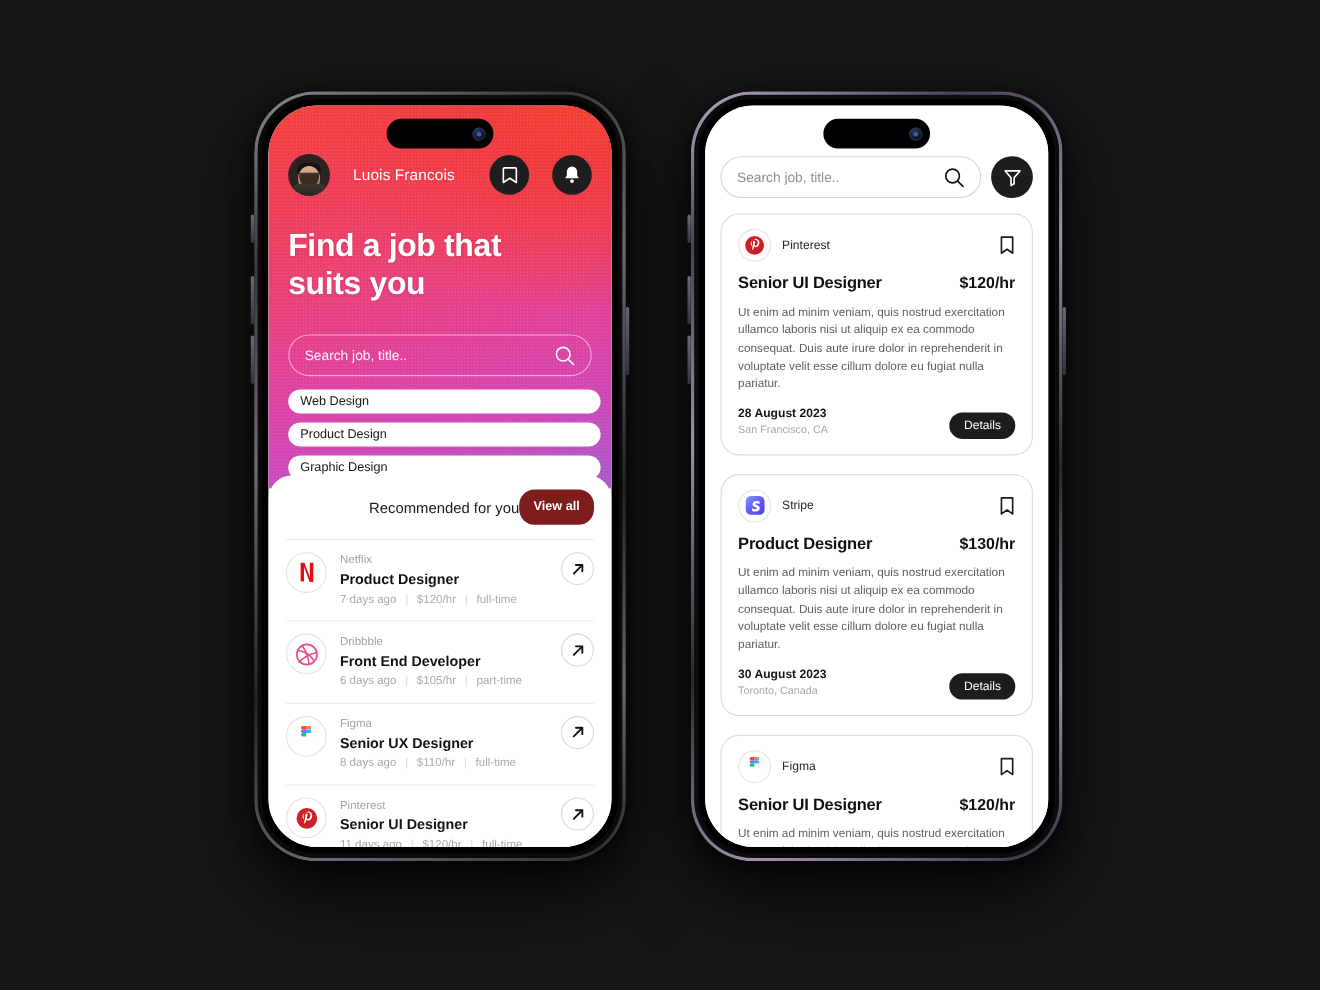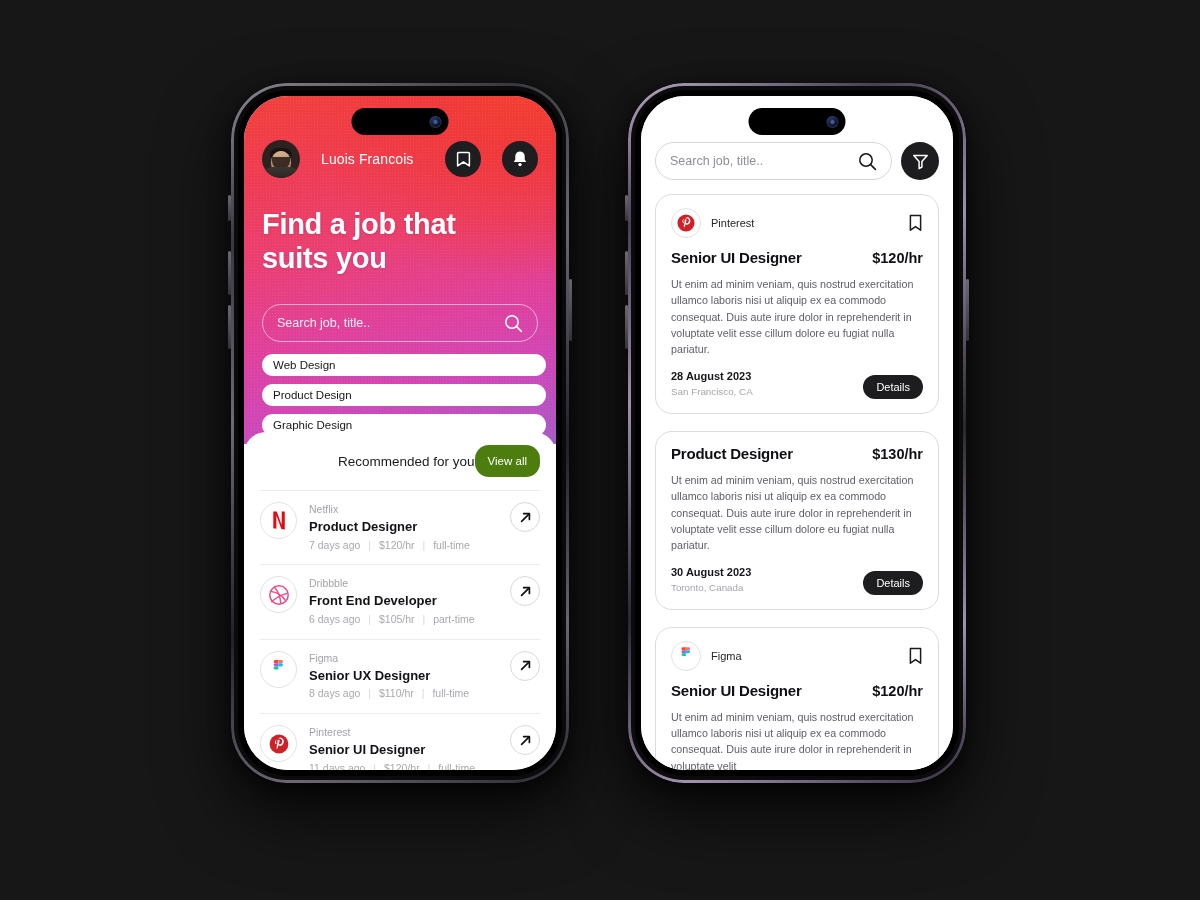--- a/index.html
+++ b/index.html
@@ -127,22 +127,22 @@
     position:absolute; left:0; right:0; top:336px; bottom:0;
     background:#fff; border-radius:22px 22px 0 0; z-index:25;
     padding:0 16px;
   }
   .sheet-head {
     display:flex; align-items:center; justify-content:flex-end;
     height:58px;
   }
   .sheet-title { font-size:13.5px; color:#1a1a1e; }
   .viewall {
-    background:#4d7c0f; color:#fff; border:none; border-radius:14px;
-    padding:10px 13px; font-size:11.5px; font-family:inherit; cursor:pointer;
+    background:#7f1d1d; color:#fff; border:none; border-radius:14px;
+    padding:10px 13px; font-size:11.5px; font-family:inherit; cursor:pointer;font-weight:bold;
   }
   .job-row {
     display:flex; align-items:flex-start; gap:12px; padding:11px 0;
     border-top:1px solid #ececec;
   }
   .job-row:first-of-type { border-top:none; }
   .logo {
     width:37px; height:37px; border-radius:50%; flex:none;
     border:1px solid #e2e2e2; background:#fff;
     display:flex; align-items:center; justify-content:center;
@@ -449,20 +449,41 @@
             <div class="jc-foot">
               <div>
                 <div class="jc-date">28 August 2023</div>
                 <div class="jc-loc">San Francisco, CA</div>
               </div>
               <button class="details-btn">Details</button>
             </div>
           </div>
 
           <div class="jcard">
+            <div class="jc-top">
+              <div class="jc-logo">
+                <svg width="19" height="19" viewBox="0 0 20 20">
+                  <defs>
+                    <linearGradient id="stripeGrad" x1="0" y1="0" x2="1" y2="1">
+                      <stop offset="0%" stop-color="#7a9dff"></stop>
+                      <stop offset="50%" stop-color="#635bff"></stop>
+                      <stop offset="100%" stop-color="#4b3fd8"></stop>
+                    </linearGradient>
+                  </defs>
+                  <rect x="1" y="1" width="18" height="18" rx="5" fill="url(#stripeGrad)"></rect>
+                  <path d="M10.3 8.6c0-.5.4-.7 1-.7.9 0 2 .3 2.9.8V6.2c-1-.4-2-.5-2.9-.5-2.3 0-3.9 1.2-3.9 3.2 0 3.1 4.2 2.6 4.2 3.9 0 .6-.5.8-1.2.8-1 0-2.3-.4-3.3-1v2.6c1.1.5 2.2.7 3.3.7 2.4 0 4-1.2 4-3.2 0-3.3-4.1-2.7-4.1-4.1z" fill="#fff"></path>
+                </svg>
+              </div>
+              <div class="jc-co">Stripe</div>
+              <button class="bm-btn">
+                <svg width="15" height="18" viewBox="0 0 15 18">
+                  <path d="M2.4 1.6h10.2v14.6l-5.1-3.6-5.1 3.6z" fill="none" stroke="#1a1a1f" stroke-width="1.5" stroke-linejoin="round"></path>
+                </svg>
+              </button>
+            </div>
             <div class="jc-row">
               <div class="jc-title">Product Designer</div>
               <div class="jc-pay">$130/hr</div>
             </div>
             <div class="jc-desc">Ut enim ad minim veniam, quis nostrud exercitation ullamco laboris nisi ut aliquip ex ea commodo consequat. Duis aute irure dolor in reprehenderit in voluptate velit esse cillum dolore eu fugiat nulla pariatur.</div>
             <div class="jc-foot">
               <div>
                 <div class="jc-date">30 August 2023</div>
                 <div class="jc-loc">Toronto, Canada</div>
               </div>

